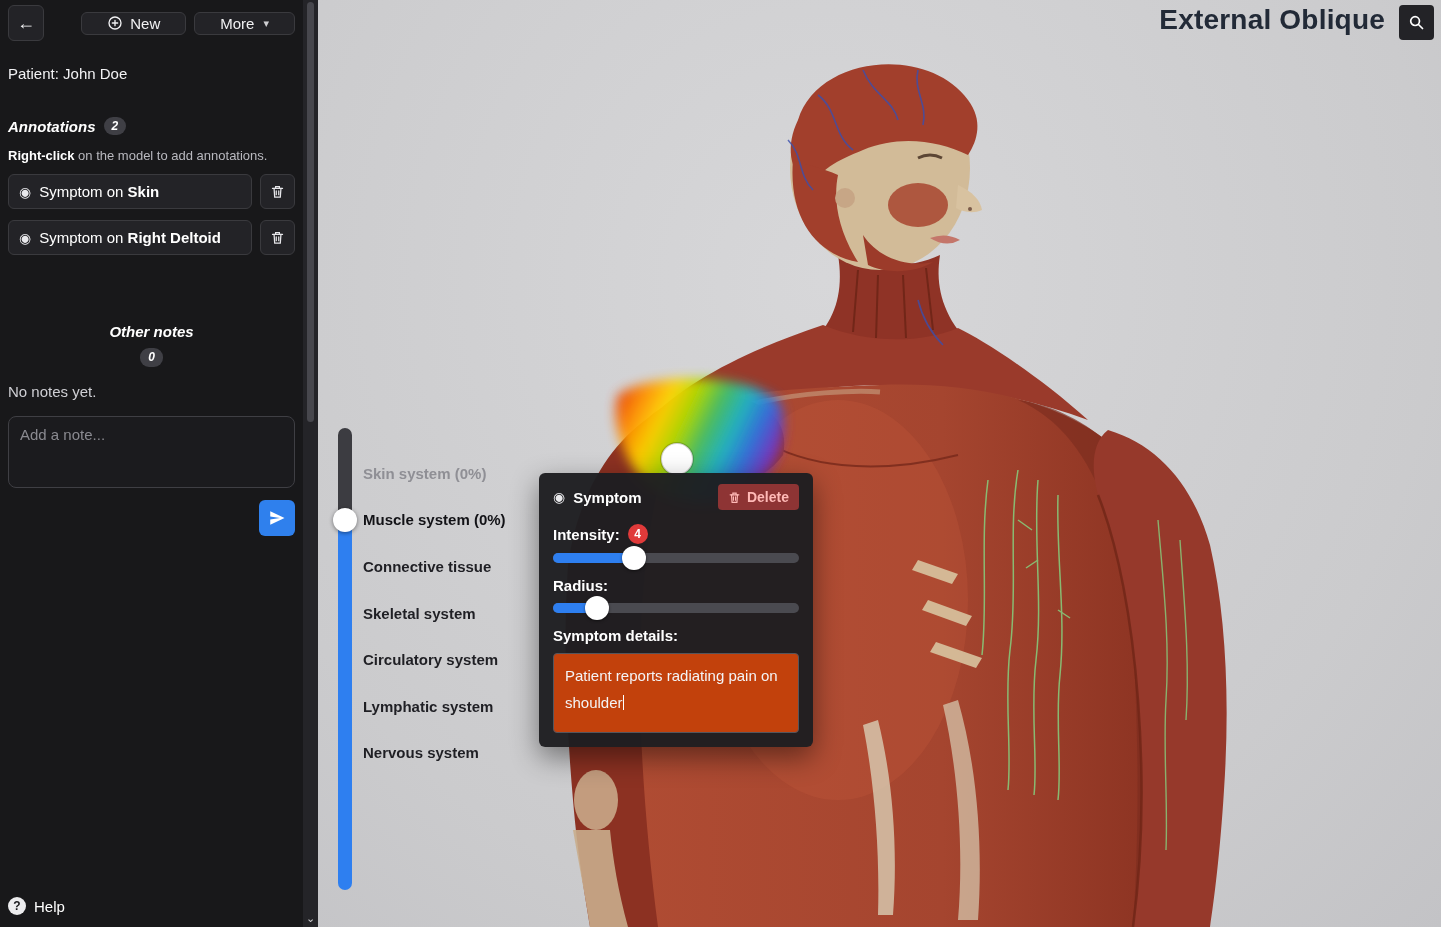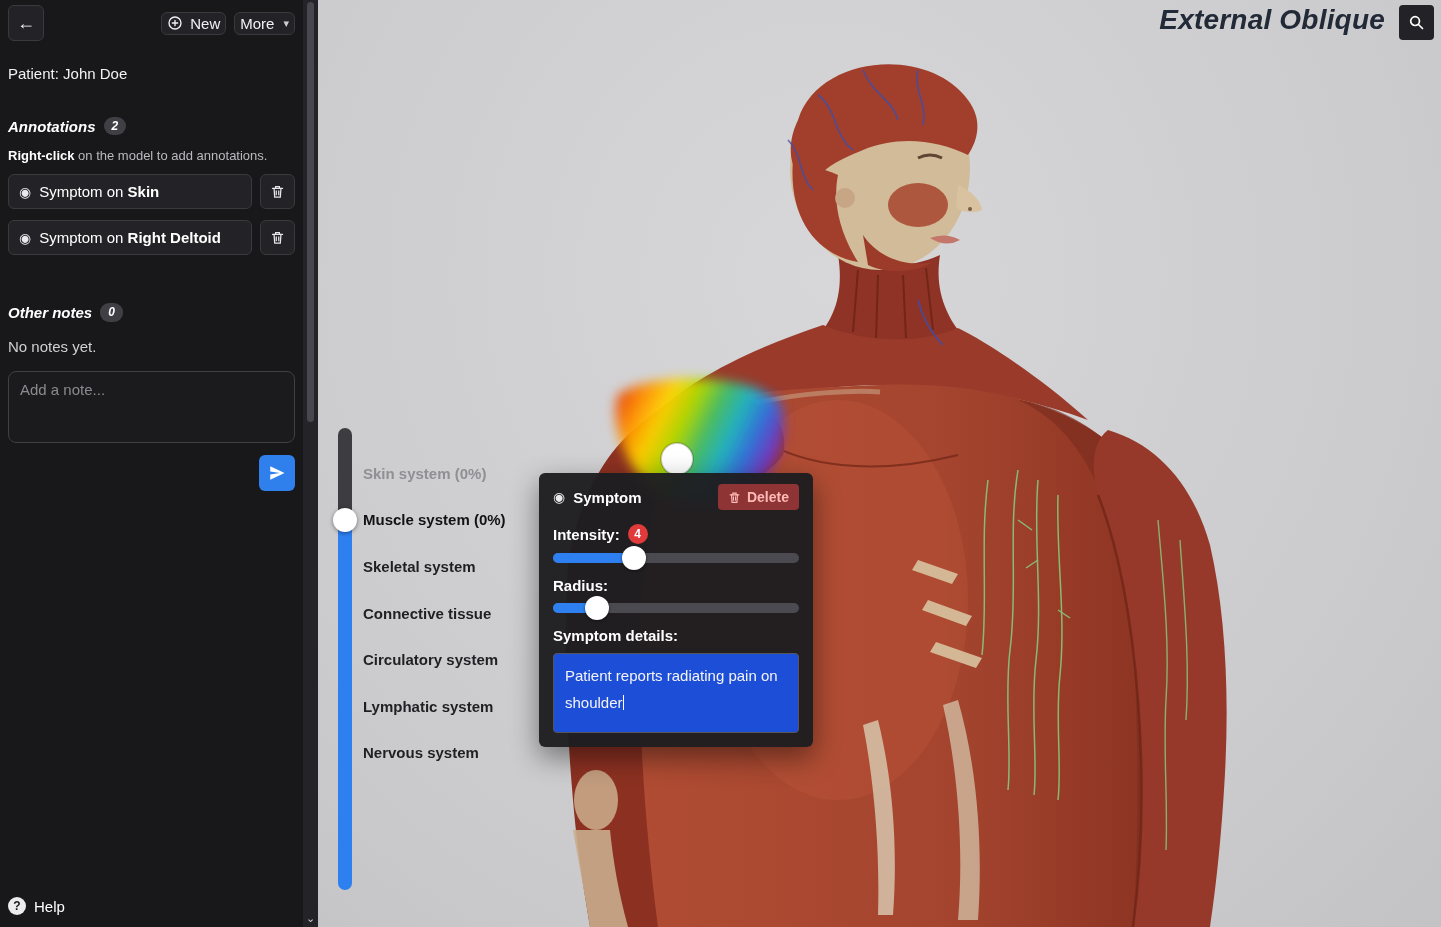--- a/index.html
+++ b/index.html
@@ -5,21 +5,21 @@
   * { box-sizing: border-box; margin: 0; padding: 0; }
   html,body { width:1441px; height:927px; overflow:hidden; }
   body { font-family:"Liberation Sans", sans-serif; position:relative; background:#cfcfd1; }
 
   
   .sidebar { position:absolute; left:0; top:0; bottom:0; width:318px; background:#18181a; color:#fff; }
   .sb-inner { position:absolute; left:0; top:0; right:15px; bottom:0; padding:5px 8px 8px 8px; }
   .sb-top { display:flex; align-items:center; }
   .sb-top-right { margin-left:auto; display:flex; gap:8px; }
   .btn { display:inline-flex; align-items:center; gap:7px; background:#232327; border:1px solid #3a3a3e;
-         color:#f1f1f3; border-radius:6px; height:23px; padding:0 5px; font-size:15px; cursor:pointer;
+         color:#f1f1f3; border-radius:6px; height:23px; padding:0 25px; font-size:15px; cursor:pointer;
          font-family:inherit; }
   .btn svg { flex:0 0 auto; }
   .icon-btn { width:36px; height:36px; justify-content:center; padding:0; }
   .arrow { font-size:18px; line-height:1; }
   .chev { font-size:11px; color:#cfcfd3; margin-left:2px; }
   .patient { margin-top:24px; font-size:15px; color:#f2f2f4; }
   .btn-row { margin-top:17px; display:flex; gap:12px; }
   .sec-head { margin-top:35px; display:flex; align-items:center; gap:8px; font-size:15px; font-weight:bold;font-style:italic; }
   .badge { background:#3f3f45; color:#fff; font-size:12px; font-weight:bold; border-radius:9px;
            padding:2px 8px; line-height:1.2; }
@@ -44,21 +44,21 @@
   .help-ic { width:18px; height:18px; border-radius:50%; background:#ececee; color:#17171a; font-size:12px;
              font-weight:bold; display:flex; align-items:center; justify-content:center; }
   .gutter { position:absolute; right:0; top:0; bottom:0; width:15px; background:#242428; }
   .gutter .thumb { position:absolute; left:4px; top:2px; width:7px; height:420px; border-radius:4px; background:#47474d; }
   .gchev { position:absolute; bottom:2px; left:0; width:15px; text-align:center; color:#cfcfd3; font-size:11px; }
 
   
   .main { position:absolute; left:318px; top:0; right:0; bottom:0;
           background:radial-gradient(ellipse at 45% 30%, #d7d7d9 0%, #cbcbcd 70%, #c3c3c6 100%); }
   .model-svg { position:absolute; left:0; top:0; }
-  .page-title { position:absolute; top:4px; right:56px; font-size:28px; font-weight:800; color:#222a37; letter-spacing:0.2px;font-style:italic; }
+  .page-title { position:absolute; top:4px; right:56px; font-size:28px; font-weight:800; color:#222a37; letter-spacing:0.2px; }
   .search-btn { position:absolute; top:5px; right:7px; width:35px; height:35px; background:#232327; border:none;
                 border-radius:4px; display:flex; align-items:center; justify-content:center; color:#fff; cursor:pointer; }
 
   
   .vtrack { position:absolute; left:20px; top:428px; width:14px; height:462px; border-radius:7px;
             background:linear-gradient(#3c3c41 0px, #3c3c41 92px, #2e7ff0 92px, #2e7ff0 100%); cursor:pointer; }
   .vknob { position:absolute; left:-5px; top:80px; width:24px; height:24px; border-radius:50%; background:#fff;
            box-shadow:0 1px 4px rgba(0,0,0,.45); cursor:grab; }
   .layers { position:absolute; left:45px; top:450px; list-style:none; }
   .layers li { height:46.6px; display:flex; align-items:center; font-size:15px; font-weight:bold; color:#1f1f24; cursor:pointer; }
@@ -73,21 +73,21 @@
   .del-btn { margin-left:auto; display:inline-flex; align-items:center; gap:6px; background:#8e3434; border:none;
              color:#ffb9b6; font-size:14px; font-weight:bold; border-radius:4px; padding:5px 10px; cursor:pointer;
              font-family:inherit; }
   .p-label { margin-top:14px; display:flex; align-items:center; gap:8px; font-size:15px; font-weight:bold; }
   .red-badge { width:20px; height:20px; border-radius:50%; background:#e03a3a; color:#fff; font-size:12px;
                font-weight:bold; display:flex; align-items:center; justify-content:center; }
   .hslider { position:relative; margin-top:9px; height:10px; border-radius:5px; background:#4a4a50; cursor:pointer; }
   .hfill { position:absolute; left:0; top:0; bottom:0; border-radius:5px; background:#2e7ff0; }
   .hknob { position:absolute; top:-7px; width:24px; height:24px; border-radius:50%; background:#fff;
            box-shadow:0 1px 3px rgba(0,0,0,.5); cursor:grab; }
-  .pta { margin-top:9px; min-height:80px; background:#1d4ed8; border:1px solid #55555c; border-radius:4px;
+  .pta { margin-top:9px; min-height:80px; background:#c2410c; border:1px solid #55555c; border-radius:4px;
          padding:8px 11px; font-size:15px; line-height:1.8; color:#f4f4f6; cursor:text; }
   .caret { display:inline-block; width:1.5px; height:15px; background:#fff; vertical-align:-2px;
            animation:blink 1s steps(1) infinite; }
   @keyframes blink { 50% { opacity:0; } }
 
   svg.ic { display:block; }
 </style>
 </head>
 <body>
 
@@ -146,21 +146,21 @@
       <button class="sq-btn">
         <svg class="ic" width="15" height="15" viewBox="0 0 24 24" fill="none" stroke="currentColor" stroke-width="2" stroke-linecap="round">
             <path d="M4 7h16"></path>
             <path d="M9 7V4h6v3"></path>
             <path d="M6.5 7l1 14h9l1-14"></path>
             <path d="M10 11v6M14 11v6"></path>
           </svg>
       </button>
     </div>
 
-    <div class="sec-head" style="margin-top:48px;">
+    <div class="sec-head" style="margin-top:68px;flex-direction:column;">
       <span>Other notes</span>
       <span class="badge">0</span>
     </div>
     <div class="empty">No notes yet.</div>
 
     <textarea class="note-area" placeholder="Add a note..." style=""></textarea>
     <div class="send-row">
       <button class="send-btn">
         <svg class="ic" width="18" height="18" viewBox="0 0 24 24" fill="currentColor">
             <path d="M3 21l19-9L3 3v7l13 2-13 2z"></path>
@@ -277,24 +277,24 @@
     <div class="vknob"></div>
   </div>
   <ul class="layers">
     <li>
         <span>Skin system (0%)</span>
       </li>
     <li>
         <span>Muscle system (0%)</span>
       </li>
     <li>
+        <span>Connective tissue</span>
+      </li>
+    <li>
         <span>Skeletal system</span>
-      </li>
-    <li>
-        <span>Connective tissue</span>
       </li>
     <li>
         <span>Circulatory system</span>
       </li>
     <li>
         <span>Lymphatic system</span>
       </li>
     <li>
         <span>Nervous system</span>
       </li>

